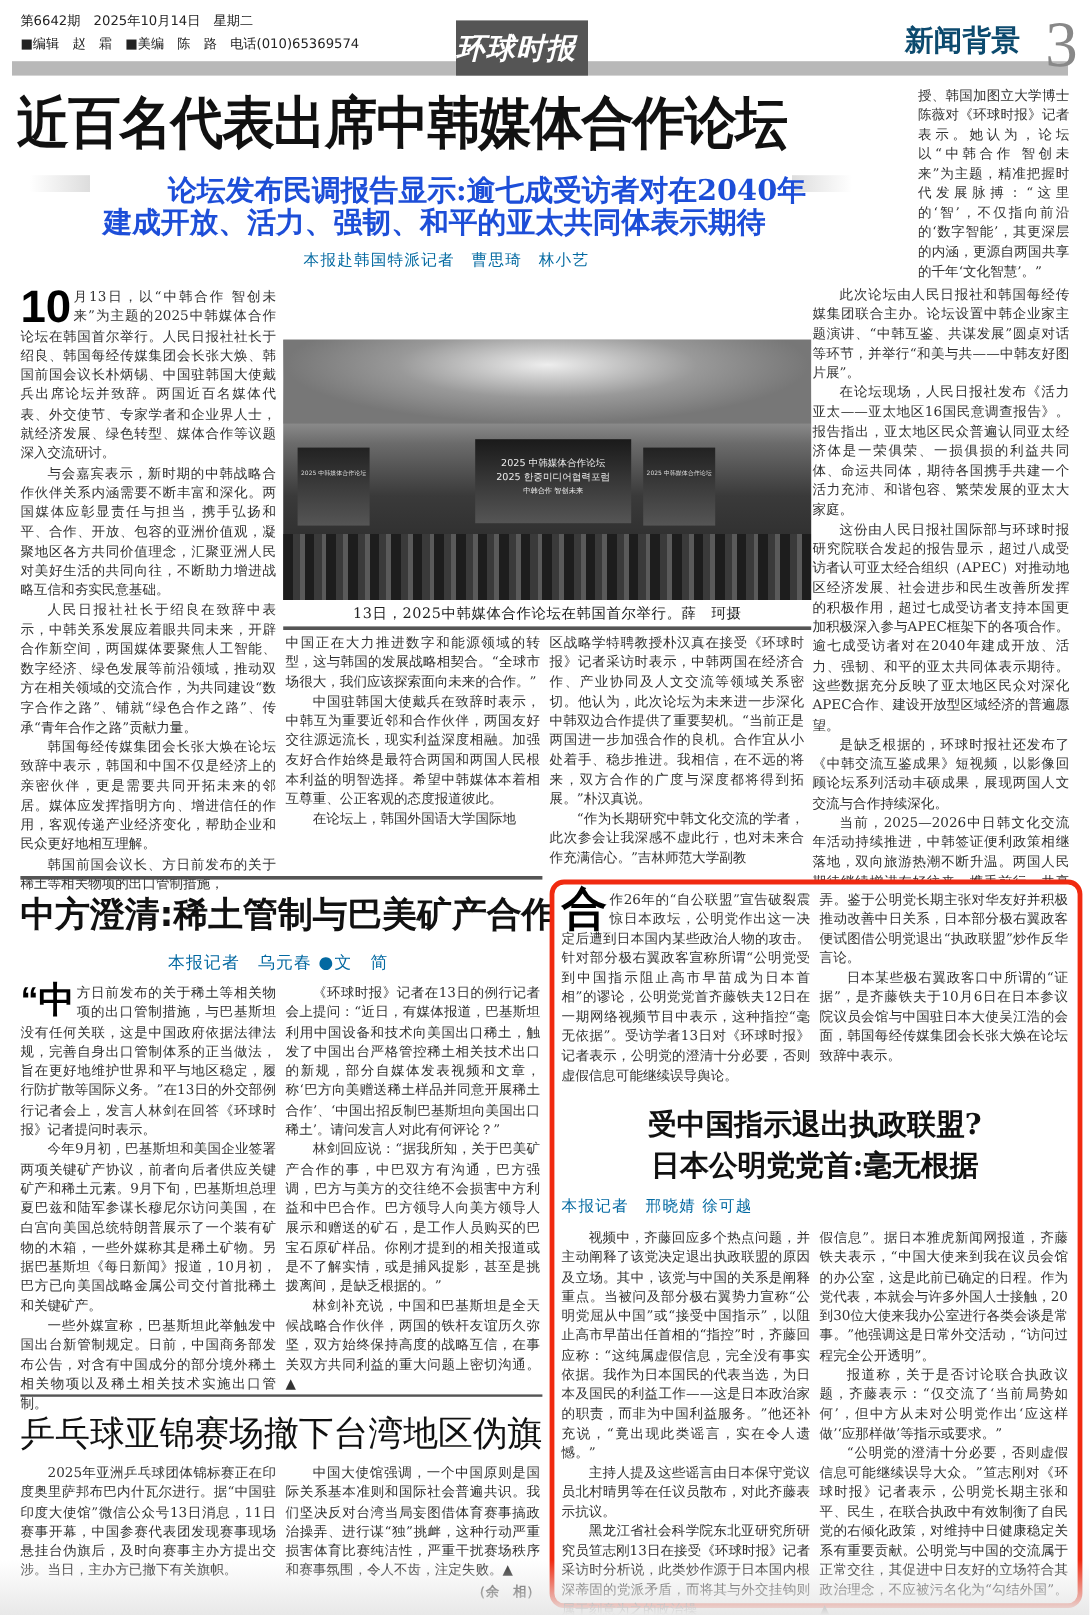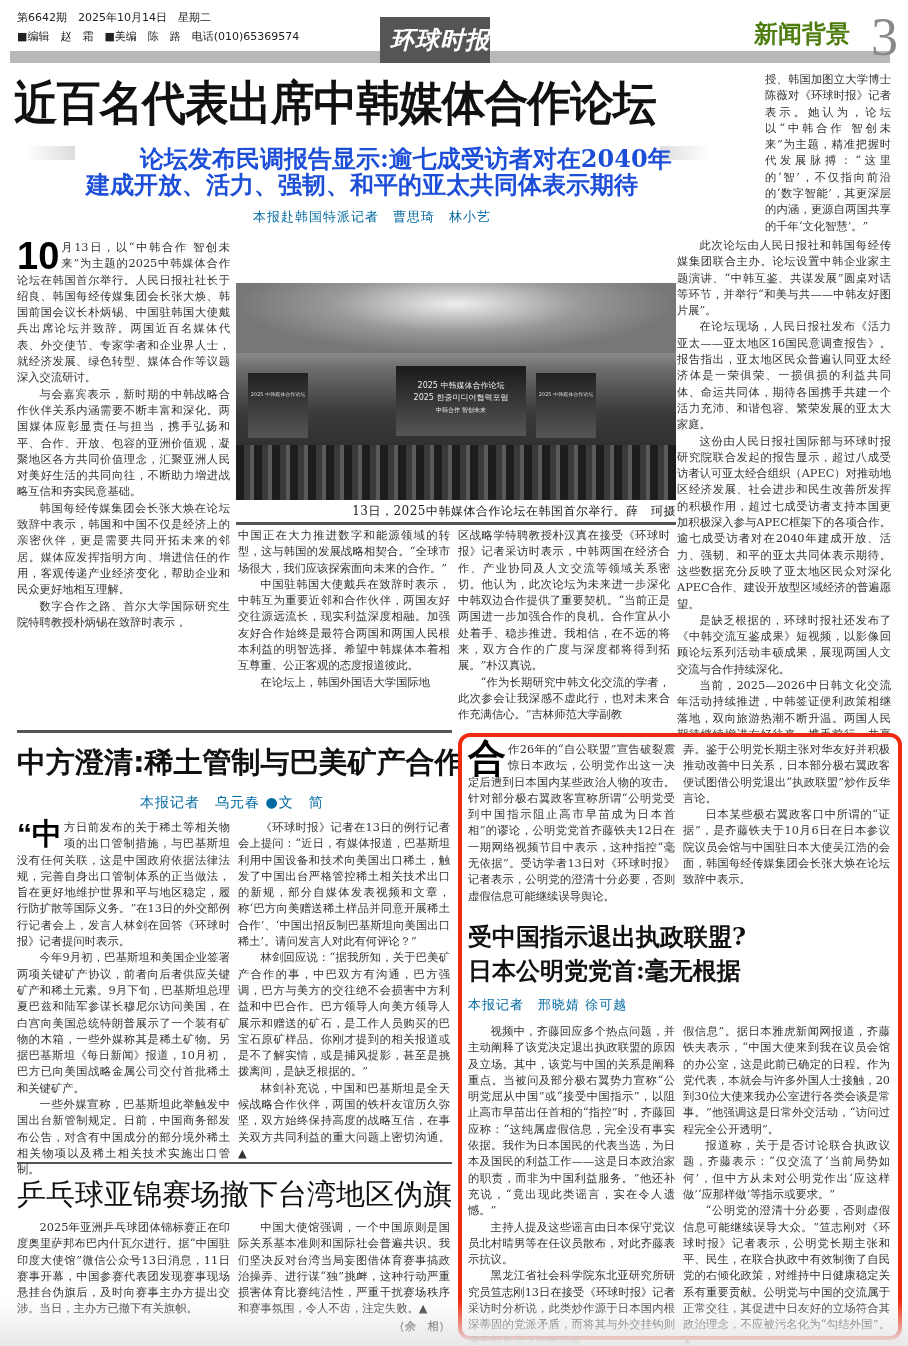--- a/index.html
+++ b/index.html
@@ -1,40 +1,40 @@
 <!DOCTYPE html>
 <html><head>
 <meta charset="utf-8">
 <style>
 *{box-sizing:border-box;margin:0;padding:0}
 body{width:908px;height:1346px;background:#fff;font-family:"DejaVu Serif","Liberation Serif",serif;color:#222;position:relative;overflow:hidden}
 .abs{position:absolute}
 .hdr-meta{font-family:"DejaVu Sans","Liberation Sans",sans-serif;font-size:11px;color:#222;line-height:17px}
 .hdr-bar{left:10px;width:880px;top:51px;height:12px;background:#b8b8b8}
-.masthead{left:219px;top:17px;width:84px;height:46px;background:#555;color:#fff;font-size:24px;font-weight:bold;text-align:right;line-height:46px;letter-spacing:1px;font-style:italic}
-.section-title{right:58px;top:18px;font-size:24px;color:#4d7c0f;font-weight:bold}
+.masthead{left:219px;top:17px;width:84px;height:46px;background:#555;color:#fff;font-size:24px;font-weight:bold;text-align:left;line-height:46px;letter-spacing:1px;font-style:italic}
+.section-title{right:58px;top:18px;font-size:24px;color:#0c4a6e;font-weight:bold}
 .section-num{right:10px;top:6px;font-size:54px;color:#888;font-family:"Liberation Serif",serif;line-height:62px}
 .main-title{left:14px;top:70px;font-size:47px;font-weight:900;font-family:"DejaVu Sans","Liberation Sans",sans-serif;letter-spacing:-1px;color:#111;line-height:66px;transform:scaleX(0.93);transform-origin:left}
 .subtitle{font-size:24px;font-weight:bold;color:#1d4ed8;line-height:26px}
 .byline{font-size:13px;color:#0369a1;letter-spacing:1px}
 .col{font-size:11.3px;line-height:16.3px;color:#333;text-align:justify}
 .col p{text-indent:2em}
 .col p.noind{text-indent:0}
 .dropcap{float:left;font-size:38px;line-height:32px;font-weight:bold;font-family:"Liberation Sans",sans-serif;margin-right:2px;color:#000000}
 .photo{left:236px;top:283px;width:440px;height:217px;background:linear-gradient(180deg,#8a8a8a 0%,#cfcfcf 15%,#6b6b6b 40%,#3a3a3a 60%,#222 100%);overflow:hidden}
 .photo .screen{position:absolute;left:160px;top:83px;width:130px;height:70px;background:linear-gradient(180deg,#1a1a1a,#555);color:#eee;font-size:8px;text-align:center;padding-top:14px;font-family:"DejaVu Sans",sans-serif;line-height:12px}
 .photo .side{position:absolute;top:90px;width:60px;height:65px;background:linear-gradient(180deg,#222,#555);color:#ddd;font-size:5px;text-align:center;padding-top:18px;font-family:"DejaVu Sans",sans-serif}
 .photo .crowd{position:absolute;left:0;bottom:0;width:100%;height:55px;background:repeating-linear-gradient(90deg,#1d1d1d 0 8px,#3a3a3a 8px 14px,#5a5a5a 14px 18px)}
 .photo .ceiling{position:absolute;left:0;top:0;width:100%;height:70px;background:radial-gradient(ellipse at 50% 30%,#eee 0,#999 40%,#777 70%)}
-.caption{left:236px;top:503px;width:440px;text-align:right;font-size:12px;color:#222;letter-spacing:0.5px}
+.caption{left:236px;top:503px;width:440px;text-align:center;font-size:12px;color:#222;letter-spacing:0.5px}
 .rule{left:236px;top:522px;width:440px;height:3px;background:#555}
 .hrule{height:3px;background:#555}
 .h2{font-size:29px;font-weight:bold;font-family:"DejaVu Sans","Liberation Sans",sans-serif;color:#111;letter-spacing:0px}
 .redbox{left:458px;top:733px;width:444px;height:607px;border:4px solid #f02a10;border-radius:12px;background:#fff}
-.h3{font-size:24px;font-weight:bold;color:#111;line-height:34px;font-family:"DejaVu Serif","Liberation Serif",serif}
+.h3{font-size:24px;font-weight:bold;color:#111;text-align:center;line-height:34px;font-family:"DejaVu Serif","Liberation Serif",serif}
 .bottom-fade{left:0;top:1300px;width:908px;height:46px;background:linear-gradient(180deg,rgba(255,255,255,0),#e8e8e8)}
 </style>
 </head>
 <body>
 
 <div class="abs hdr-meta" style="left:17px;top:9px">第6642期　2025年10月14日　星期二</div>
 <div class="abs hdr-meta" style="left:17px;top:28px">■编辑　赵　霜　■美编　陈　路　电话(010)65369574</div>
 <div class="abs hdr-bar"></div>
 <div class="abs masthead" style="left:380px;width:110px">环球时报</div>
 <div class="abs section-title">新闻背景</div>
@@ -43,22 +43,23 @@
 <div class="abs main-title">近百名代表出席中韩媒体合作论坛</div>
 <div class="abs" style="left:25px;top:146px;width:50px;height:14px;background:linear-gradient(90deg,#fff,#ddd)"></div>
 <div class="abs" style="left:660px;top:146px;width:50px;height:14px;background:linear-gradient(90deg,#ddd,#fff)"></div>
 <div class="abs subtitle" style="left:140px;top:146px">论坛发布民调报告显示:逾七成受访者对在2040年</div>
 <div class="abs subtitle" style="left:86px;top:172px">建成开放、活力、强韧、和平的亚太共同体表示期待</div>
 <div class="abs byline" style="left:253px;top:208px">本报赴韩国特派记者　曹思琦　林小艺</div>
 
 <div class="abs col" style="left:17px;top:240px;width:213px">
   <p class="noind"><span class="dropcap">10</span><span>月13日，以“中韩合作 智创未来”为主题的2025中韩媒体合作论坛在韩国首尔举行。人民日报社社长于绍良、韩国每经传媒集团会长张大焕、韩国前国会议长朴炳锡、中国驻韩国大使戴兵出席论坛并致辞。两国近百名媒体代表、外交使节、专家学者和企业界人士，就经济发展、绿色转型、媒体合作等议题深入交流研讨。</span></p>
   <p>与会嘉宾表示，新时期的中韩战略合作伙伴关系内涵需要不断丰富和深化。两国媒体应彰显责任与担当，携手弘扬和平、合作、开放、包容的亚洲价值观，凝聚地区各方共同价值理念，汇聚亚洲人民对美好生活的共同向往，不断助力增进战略互信和夯实民意基础。</p>
+  <p>人民日报社社长于绍良在致辞中表示，中韩关系发展应着眼共同未来，开辟合作新空间，两国媒体要聚焦人工智能、数字经济、绿色发展等前沿领域，推动双方在相关领域的交流合作，为共同建设“数字合作之路”、铺就“绿色合作之路”、传承“青年合作之路”贡献力量。</p>
   <p>韩国每经传媒集团会长张大焕在论坛致辞中表示，韩国和中国不仅是经济上的亲密伙伴，更是需要共同开拓未来的邻居。媒体应发挥指明方向、增进信任的作用，客观传递产业经济变化，帮助企业和民众更好地相互理解。</p>
-  <p>数字合作之路、首尔大学国际研究生院特聘教授朴炳锡在致辞时表示，</p>
+  <p>韩国前国会议长、方日前发布的关于稀土等相关物项的出口管制措施，</p>
 </div>
 
 <div class="abs photo">
   <div class="ceiling"></div>
   <div class="side" style="left:12px"><span>2025 中韩媒体合作论坛</span></div>
   <div class="screen">
     <div>2025 中韩媒体合作论坛</div>
     <div>2025 한중미디어협력포럼</div>
     <div style="font-size:6px">中韩合作 智创未来</div>
   </div>

